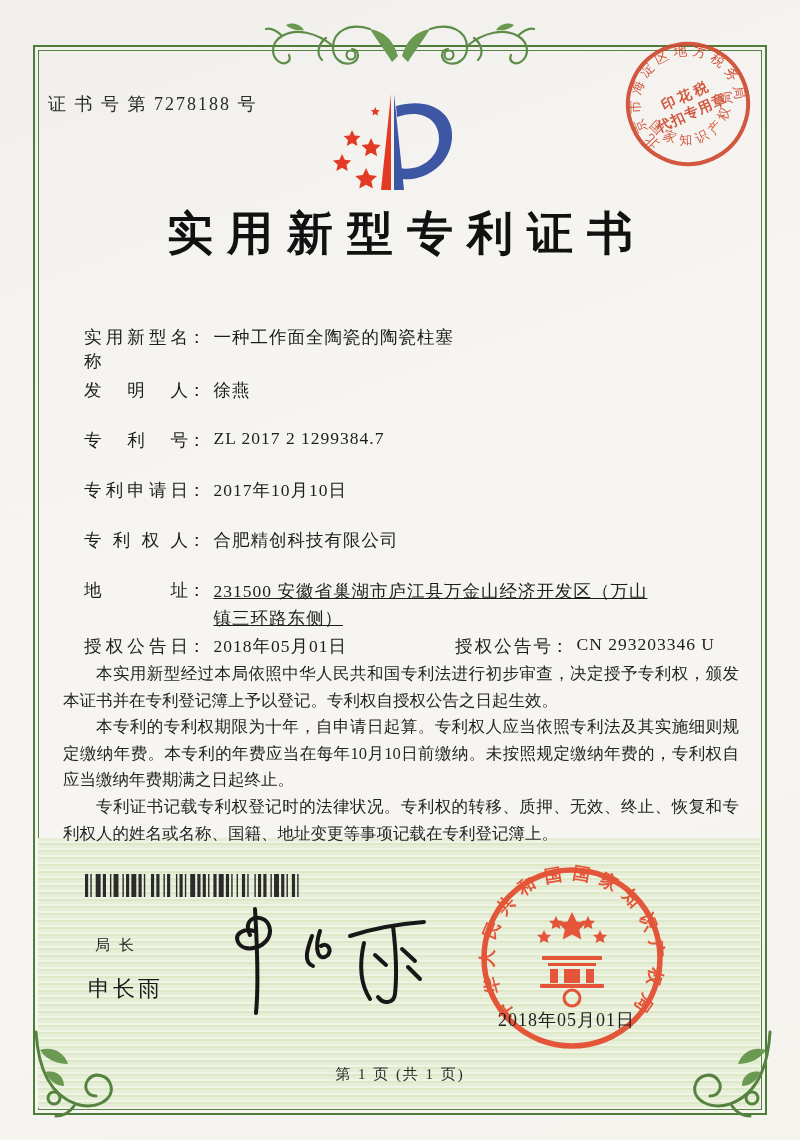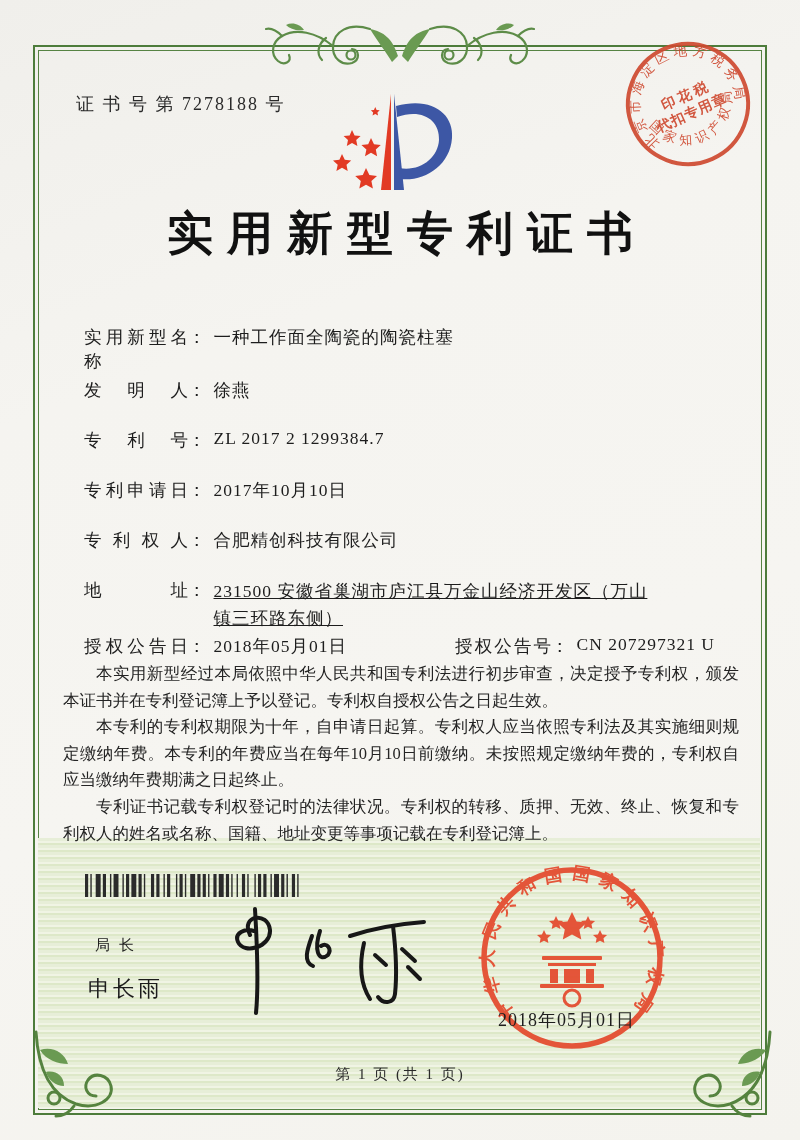--- a/index.html
+++ b/index.html
@@ -9,21 +9,21 @@
     font-family:"Liberation Serif","DejaVu Serif",serif;color:#222;
   }
   
   .frame{position:absolute;left:33px;top:45px;width:730px;height:1066px;border:2px solid #4d7c3b;}
   .frame-inner{position:absolute;left:3px;top:3px;right:3px;bottom:3px;border:1px solid #568343;}
   
   .band{
     position:absolute;left:38px;top:838px;width:722px;height:270px;
     background:repeating-linear-gradient(180deg,#e7eed8 0px,#e7eed8 3px,#f0f4e4 3px,#f0f4e4 5px,#dde8c8 5px,#dde8c8 7px);
   }
-  .certno{position:absolute;left:76px;top:92px;font-size:18px;letter-spacing:2px;color:#2a2a2a;}
+  .certno{position:absolute;left:48px;top:92px;font-size:18px;letter-spacing:2px;color:#2a2a2a;}
   .title{position:absolute;left:0;top:203px;width:100%;text-align:center;font-size:46px;font-weight:bold;letter-spacing:14px;color:#111;text-indent:14px;}
   .logo{position:absolute;left:330px;top:86px;}
   
   .frow{position:absolute;left:84px;font-size:17.5px;color:#1d1d1d;}
   .flabel{display:inline-block;width:104px;text-align:justify;text-align-last:justify;vertical-align:top;}
   .fcolon{vertical-align:top;}
   .fvalue{display:inline-block;margin-left:8px;vertical-align:top;letter-spacing:1px;}
   .fvalue.wrap{width:452px;line-height:27px;text-decoration:underline;}
   .frow2{position:absolute;left:455px;font-size:17.5px;color:#1d1d1d;}
   .paras{position:absolute;left:63px;top:661px;width:676px;}
@@ -136,21 +136,21 @@
   <div class="frow" style="top:528px">
     <span class="flabel">专利权人</span><span class="fcolon">：</span><span class="fvalue">合肥精创科技有限公司</span>
   </div>
   <div class="frow" style="top:578px">
     <span class="flabel">地址</span><span class="fcolon">：</span><span class="fvalue wrap">231500 安徽省巢湖市庐江县万金山经济开发区（万山镇三环路东侧）</span>
   </div>
   <div class="frow" style="top:634px">
     <span class="flabel">授权公告日</span><span class="fcolon">：</span><span class="fvalue">2018年05月01日</span>
   </div>
   <div class="frow2" style="top:634px">
-    <span class="flabel" style="width:96px">授权公告号</span><span class="fcolon">：</span><span class="fvalue">CN 207297321 U</span>
+    <span class="flabel" style="width:96px">授权公告号</span><span class="fcolon">：</span><span class="fvalue">CN 293203346 U</span>
   </div>
 
   <div class="paras">
     <p>本实用新型经过本局依照中华人民共和国专利法进行初步审查，决定授予专利权，颁发本证书并在专利登记簿上予以登记。专利权自授权公告之日起生效。</p>
     <p>本专利的专利权期限为十年，自申请日起算。专利权人应当依照专利法及其实施细则规定缴纳年费。本专利的年费应当在每年10月10日前缴纳。未按照规定缴纳年费的，专利权自应当缴纳年费期满之日起终止。</p>
     <p>专利证书记载专利权登记时的法律状况。专利权的转移、质押、无效、终止、恢复和专利权人的姓名或名称、国籍、地址变更等事项记载在专利登记簿上。</p>
   </div>
 
   <svg class="barcode" width="214" height="23" viewBox="0 0 214 23" id="barcode-svg">
       <rect x="0" y="0" width="3.166666666666667" height="23" fill="#2b2b2b"></rect>

